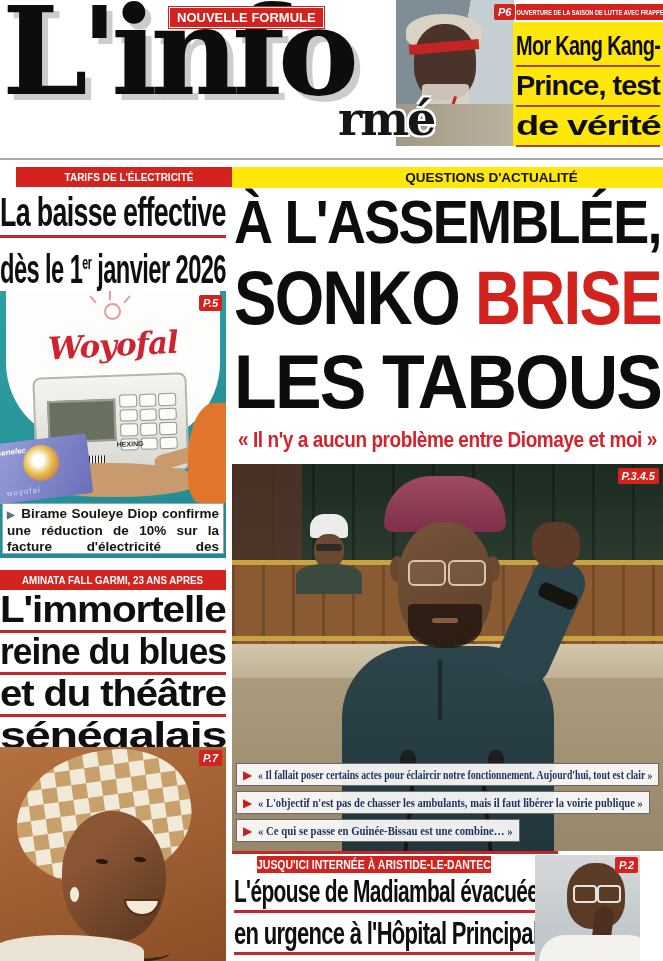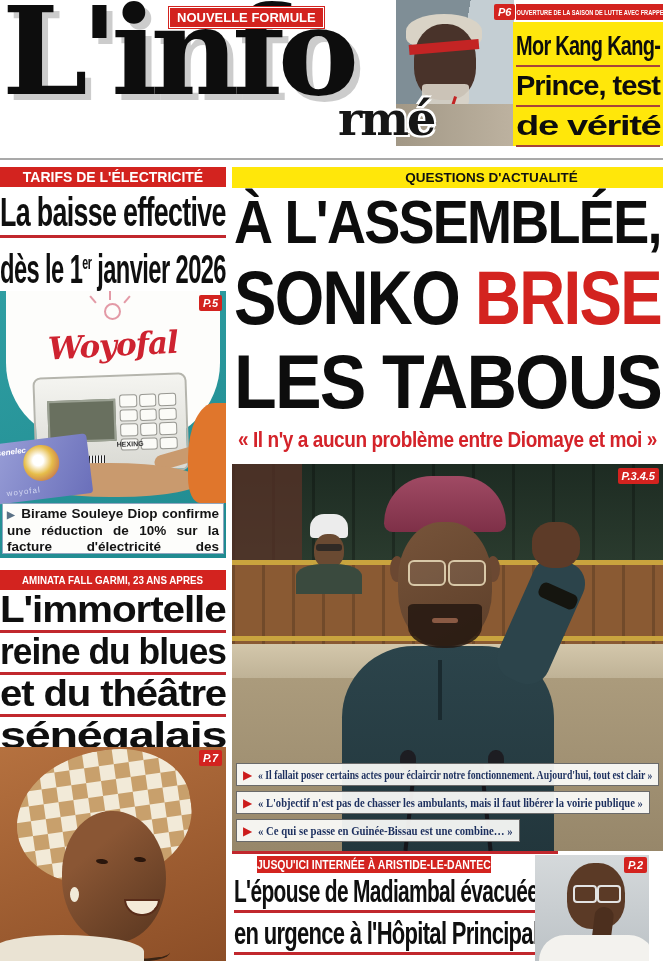--- a/index.html
+++ b/index.html
@@ -155,28 +155,28 @@
   .sk-fist{left:300px;top:58px;width:48px;height:46px;background:#5d3b28;border-radius:42%;}
   .sk-watch{left:306px;top:124px;width:40px;height:16px;background:#15150f;border-radius:6px;transform:rotate(24deg);}
   .sk-mic1{left:176px;top:300px;width:4px;height:87px;background:#15151a;transform:rotate(6deg);}
   .sk-mic2{left:252px;top:300px;width:4px;height:87px;background:#15151a;transform:rotate(-6deg);}
   .sk-michead1{left:168px;top:286px;width:16px;height:20px;background:#1d1d22;border-radius:45%;}
   .sk-michead2{left:256px;top:286px;width:16px;height:20px;background:#1d1d22;border-radius:45%;}
 
   
   .bottom-rule{position:absolute;left:232px;top:851px;width:326px;height:3px;background:#c1272d;}
   .bottom-kicker{left:257px;top:856px;width:234px;height:17px;font-size:12px;}
-  .madia-photo{left:535px;top:855px;width:114px;height:106px;background:linear-gradient(#d5d9db,#bcc2c6);z-index:1;}
+  .madia-photo{left:535px;top:855px;width:105px;height:106px;background:linear-gradient(#d5d9db,#bcc2c6);z-index:1;}
   .md-head{left:32px;top:8px;width:58px;height:66px;background:#5b3a26;border-radius:46% 46% 42% 42%;}
   .md-glassL{left:38px;top:30px;width:20px;height:14px;border:2px solid #e3e3e3;border-radius:4px;}
   .md-glassR{left:62px;top:30px;width:20px;height:14px;border:2px solid #e3e3e3;border-radius:4px;}
   .md-hand{left:58px;top:52px;width:19px;height:44px;background:#4c2f1e;border-radius:9px;transform:rotate(7deg);}
   .md-body{left:4px;bottom:0;width:116px;height:26px;background:#f3f2ee;border-radius:34px 34px 0 0;}
 
-  .elec-kicker{left:0;top:167px;width:226px;height:20px;font-size:14px;}
+  .elec-kicker{left:16px;top:167px;width:226px;height:20px;font-size:10px;}
   .am-kicker{left:0;top:570px;width:226px;height:20px;font-size:10px;}
   .main-kicker{left:232px;top:167px;width:519px;height:21px;font-size:13.5px;}
 </style>
 </head>
 <body>
 
 <div class="page">
 
   <div class="masthead-title">L'info</div>
   <div class="nf-badge">NOUVELLE FORMULE</div>

